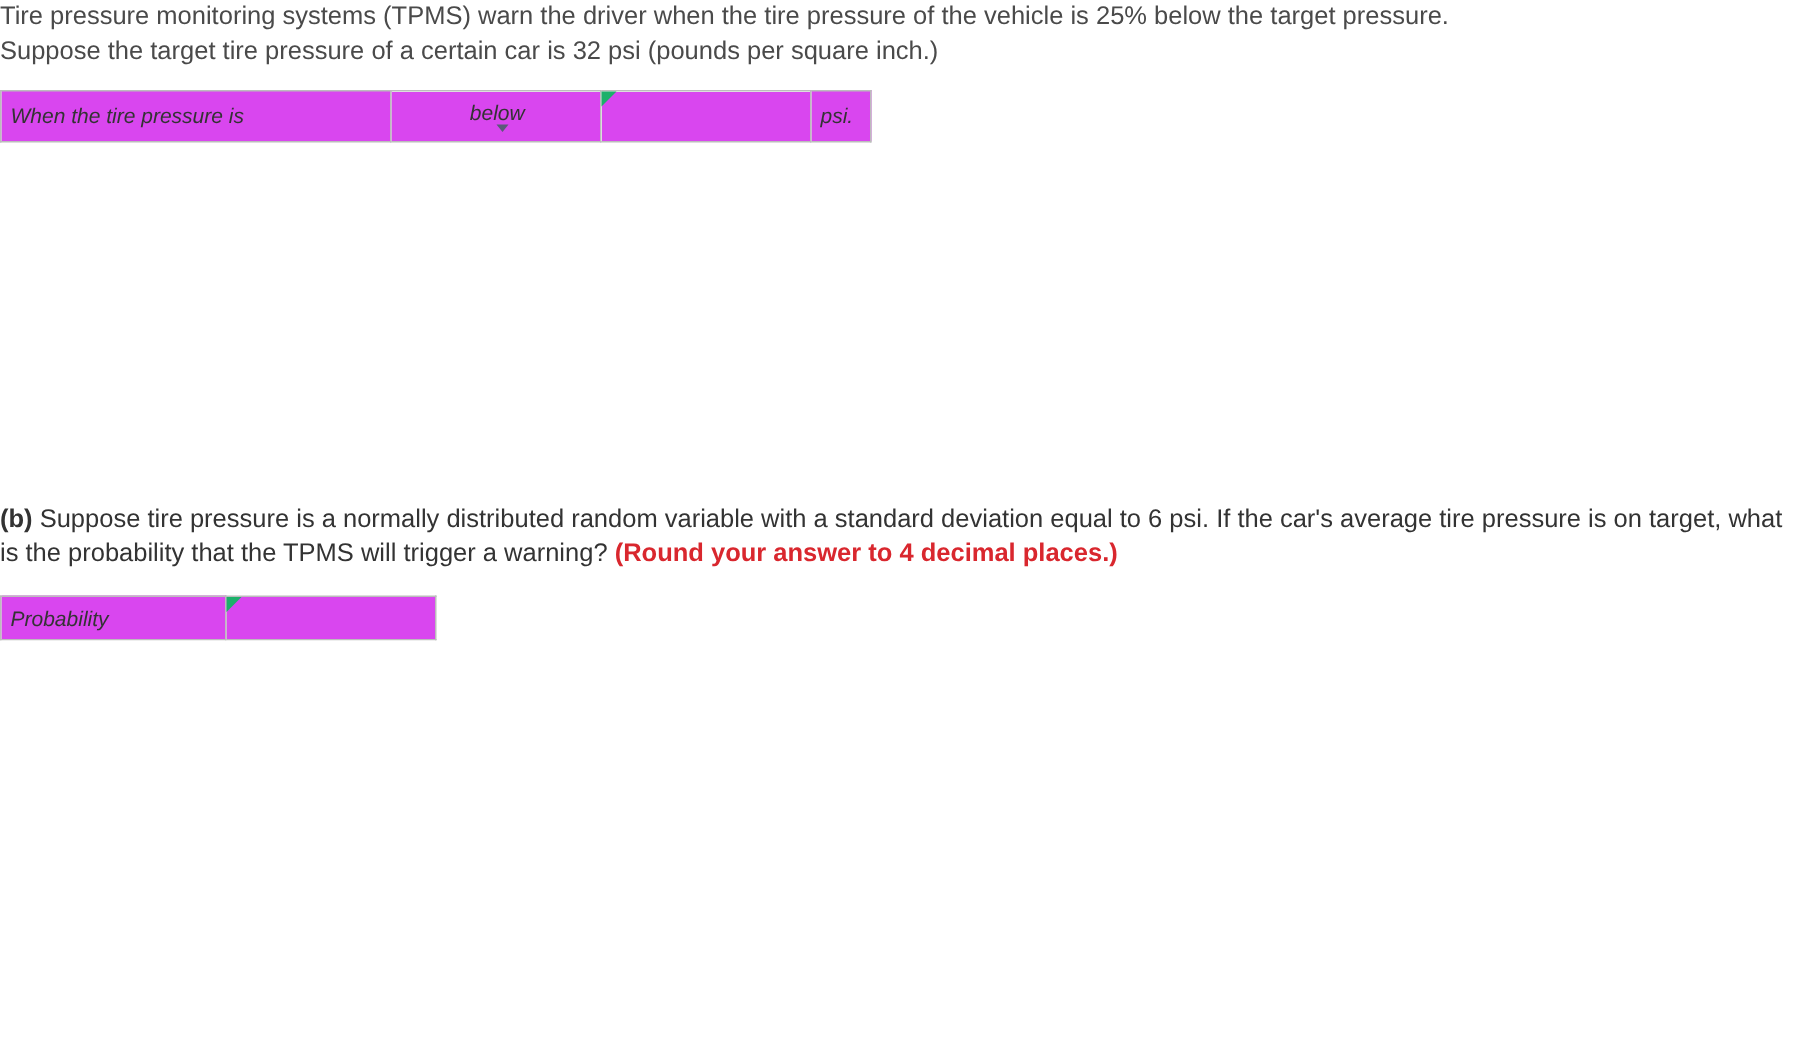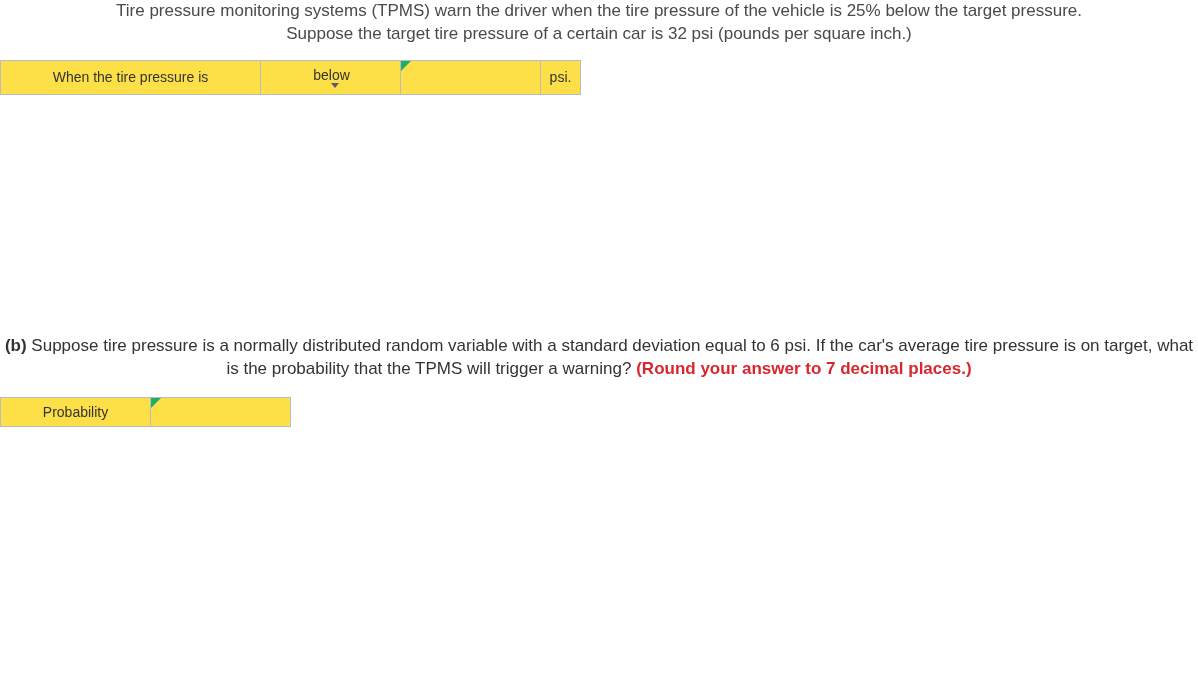--- a/index.html
+++ b/index.html
@@ -1,15 +1,15 @@
 <!DOCTYPE html>
 <html><head>
 <meta charset="utf-8">
 <style>
-  * { box-sizing: border-box; text-align: center; }
+  * { box-sizing: border-box; }
   body {
     margin: 0;
     padding: 0;
     font-family: Arial, Helvetica, sans-serif;
     font-size: 17px;
     color: #333;
     background: #fff;
     width: 1198px;
   }
   .content { padding: 0; }
@@ -22,21 +22,22 @@
     border-collapse: collapse;
   }
   table.answer-table td {
     border: 1px solid #bcbcbc;
     padding: 3px 6px;
     font-family: Arial, sans-serif;
     font-size: 14px;
     color: #333;
     height: 26px;
     vertical-align: middle;
-    background: #fde047;
+    background: #d946ef;
+    font-style: italic;
   }
   td.label-cell { min-width: 150px; }
   td.label-cell.wide { width: 260px; }
   td.dropdown-cell {
     background: #eef2fb;
     padding: 0;
     width: 140px;
     position: relative;
   }
   .dropdown {
@@ -107,21 +108,21 @@
         <td class="unit-cell">
           <span>psi.</span>
         </td>
       </tr>
     </tbody>
       </table>
   </div>
 
   <div class="part-b-block">
     <div style="line-height:1.35;">
-      <span class="part-label">(b)</span><span> Suppose tire pressure is a normally distributed random variable with a standard deviation equal to 6 psi. If the car's average tire pressure is on target, what is the probability that the TPMS will trigger a warning? </span><span class="round-hint">(Round your answer to 7 decimal places.)</span>
+      <span class="part-label">(b)</span><span> Suppose tire pressure is a normally distributed random variable with a standard deviation equal to 6 psi. If the car's average tire pressure is on target, what is the probability that the TPMS will trigger a warning? </span><span class="round-hint">(Round your answer to 4 decimal places.)</span>
     </div>
 
     <div class="prob-table-block">
       <table class="answer-table">
         <tbody>
             <tr>
           <td class="label-cell prob-label">
             <span>Probability</span>
           </td>
           <td class="input-cell">

